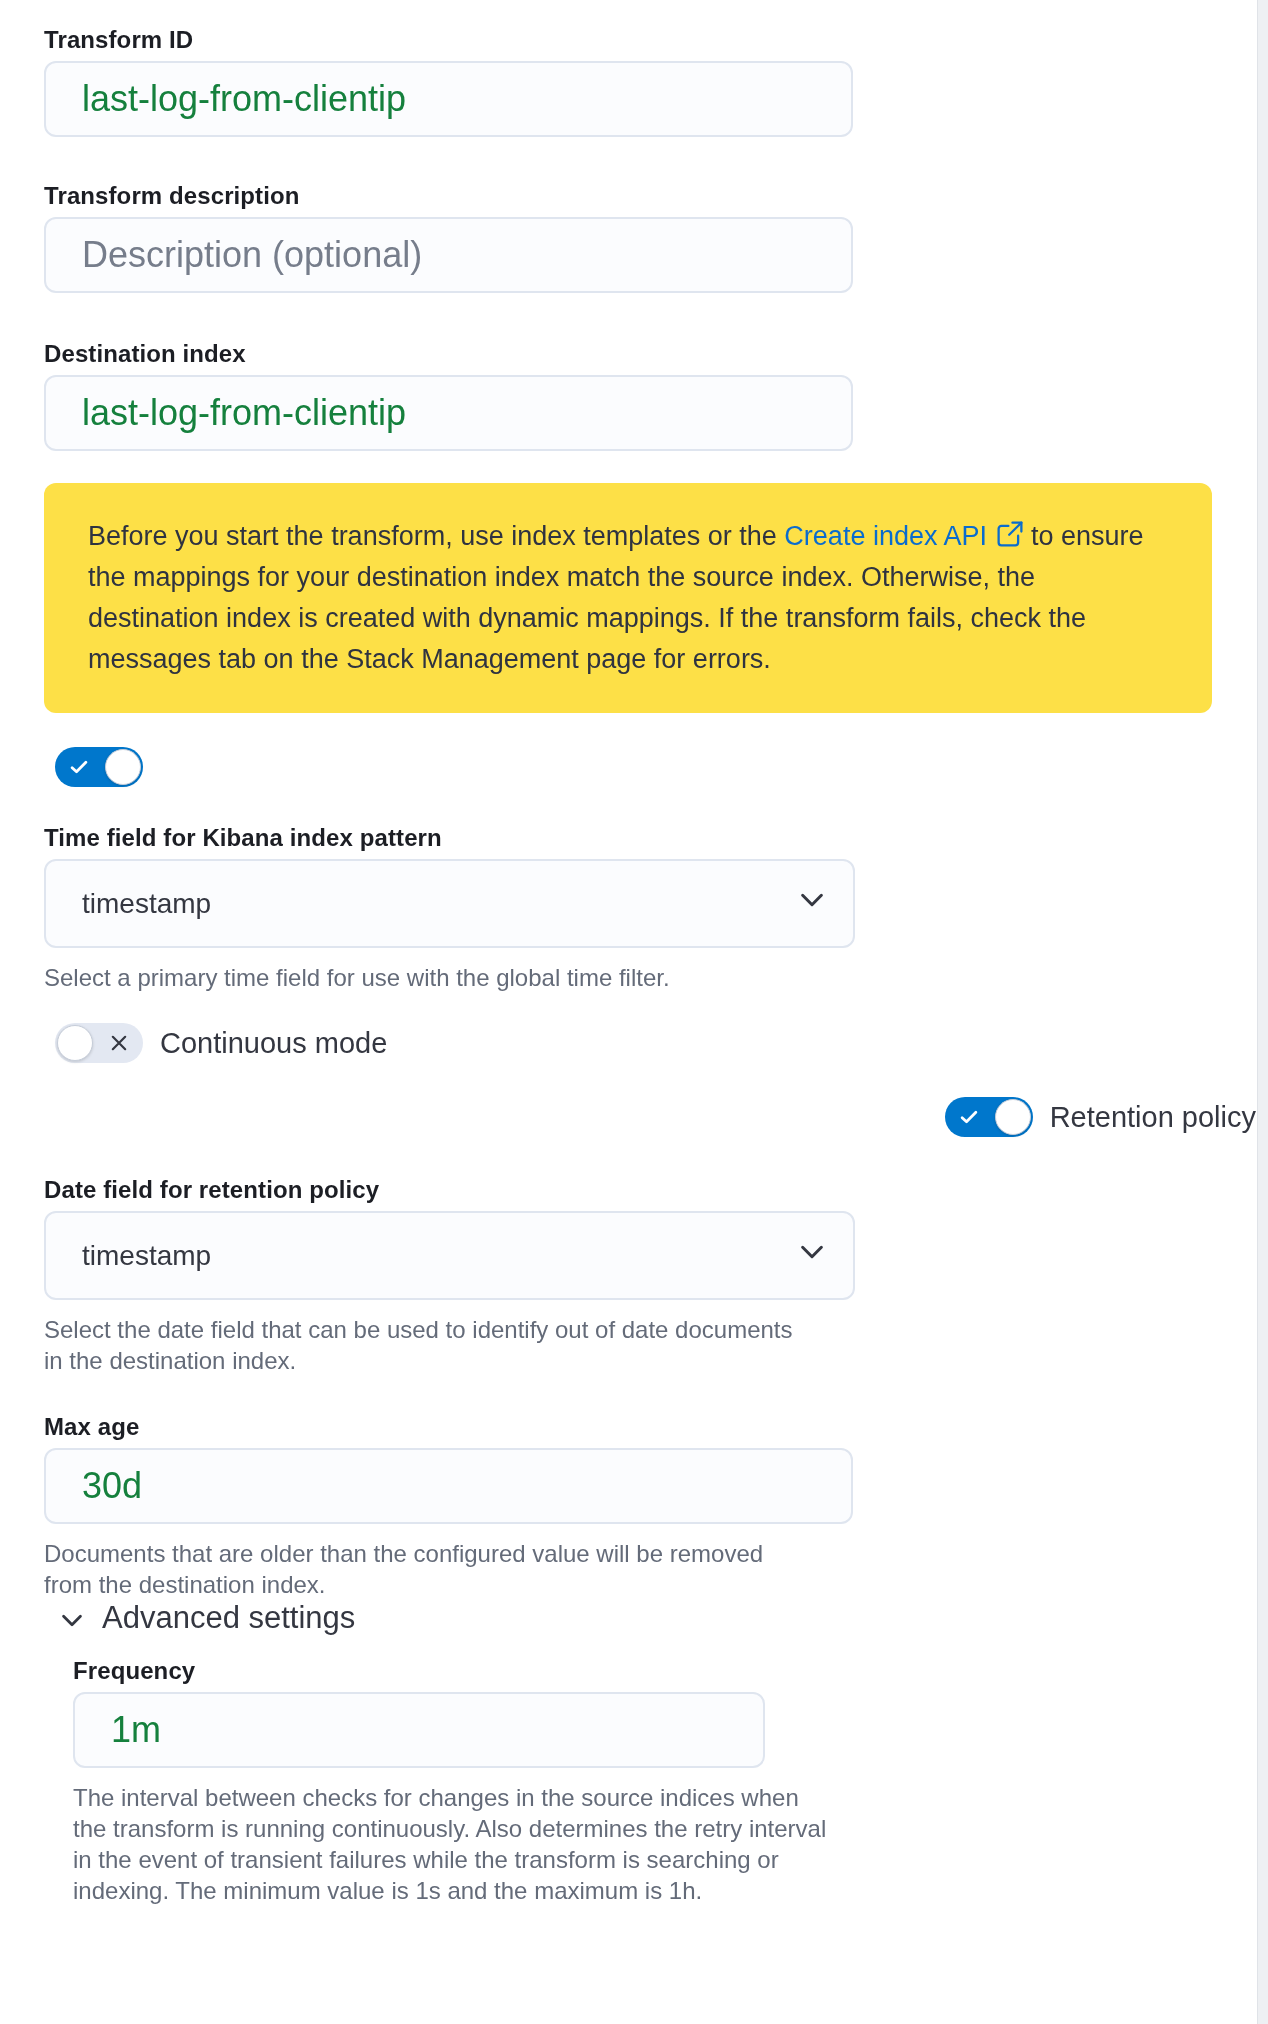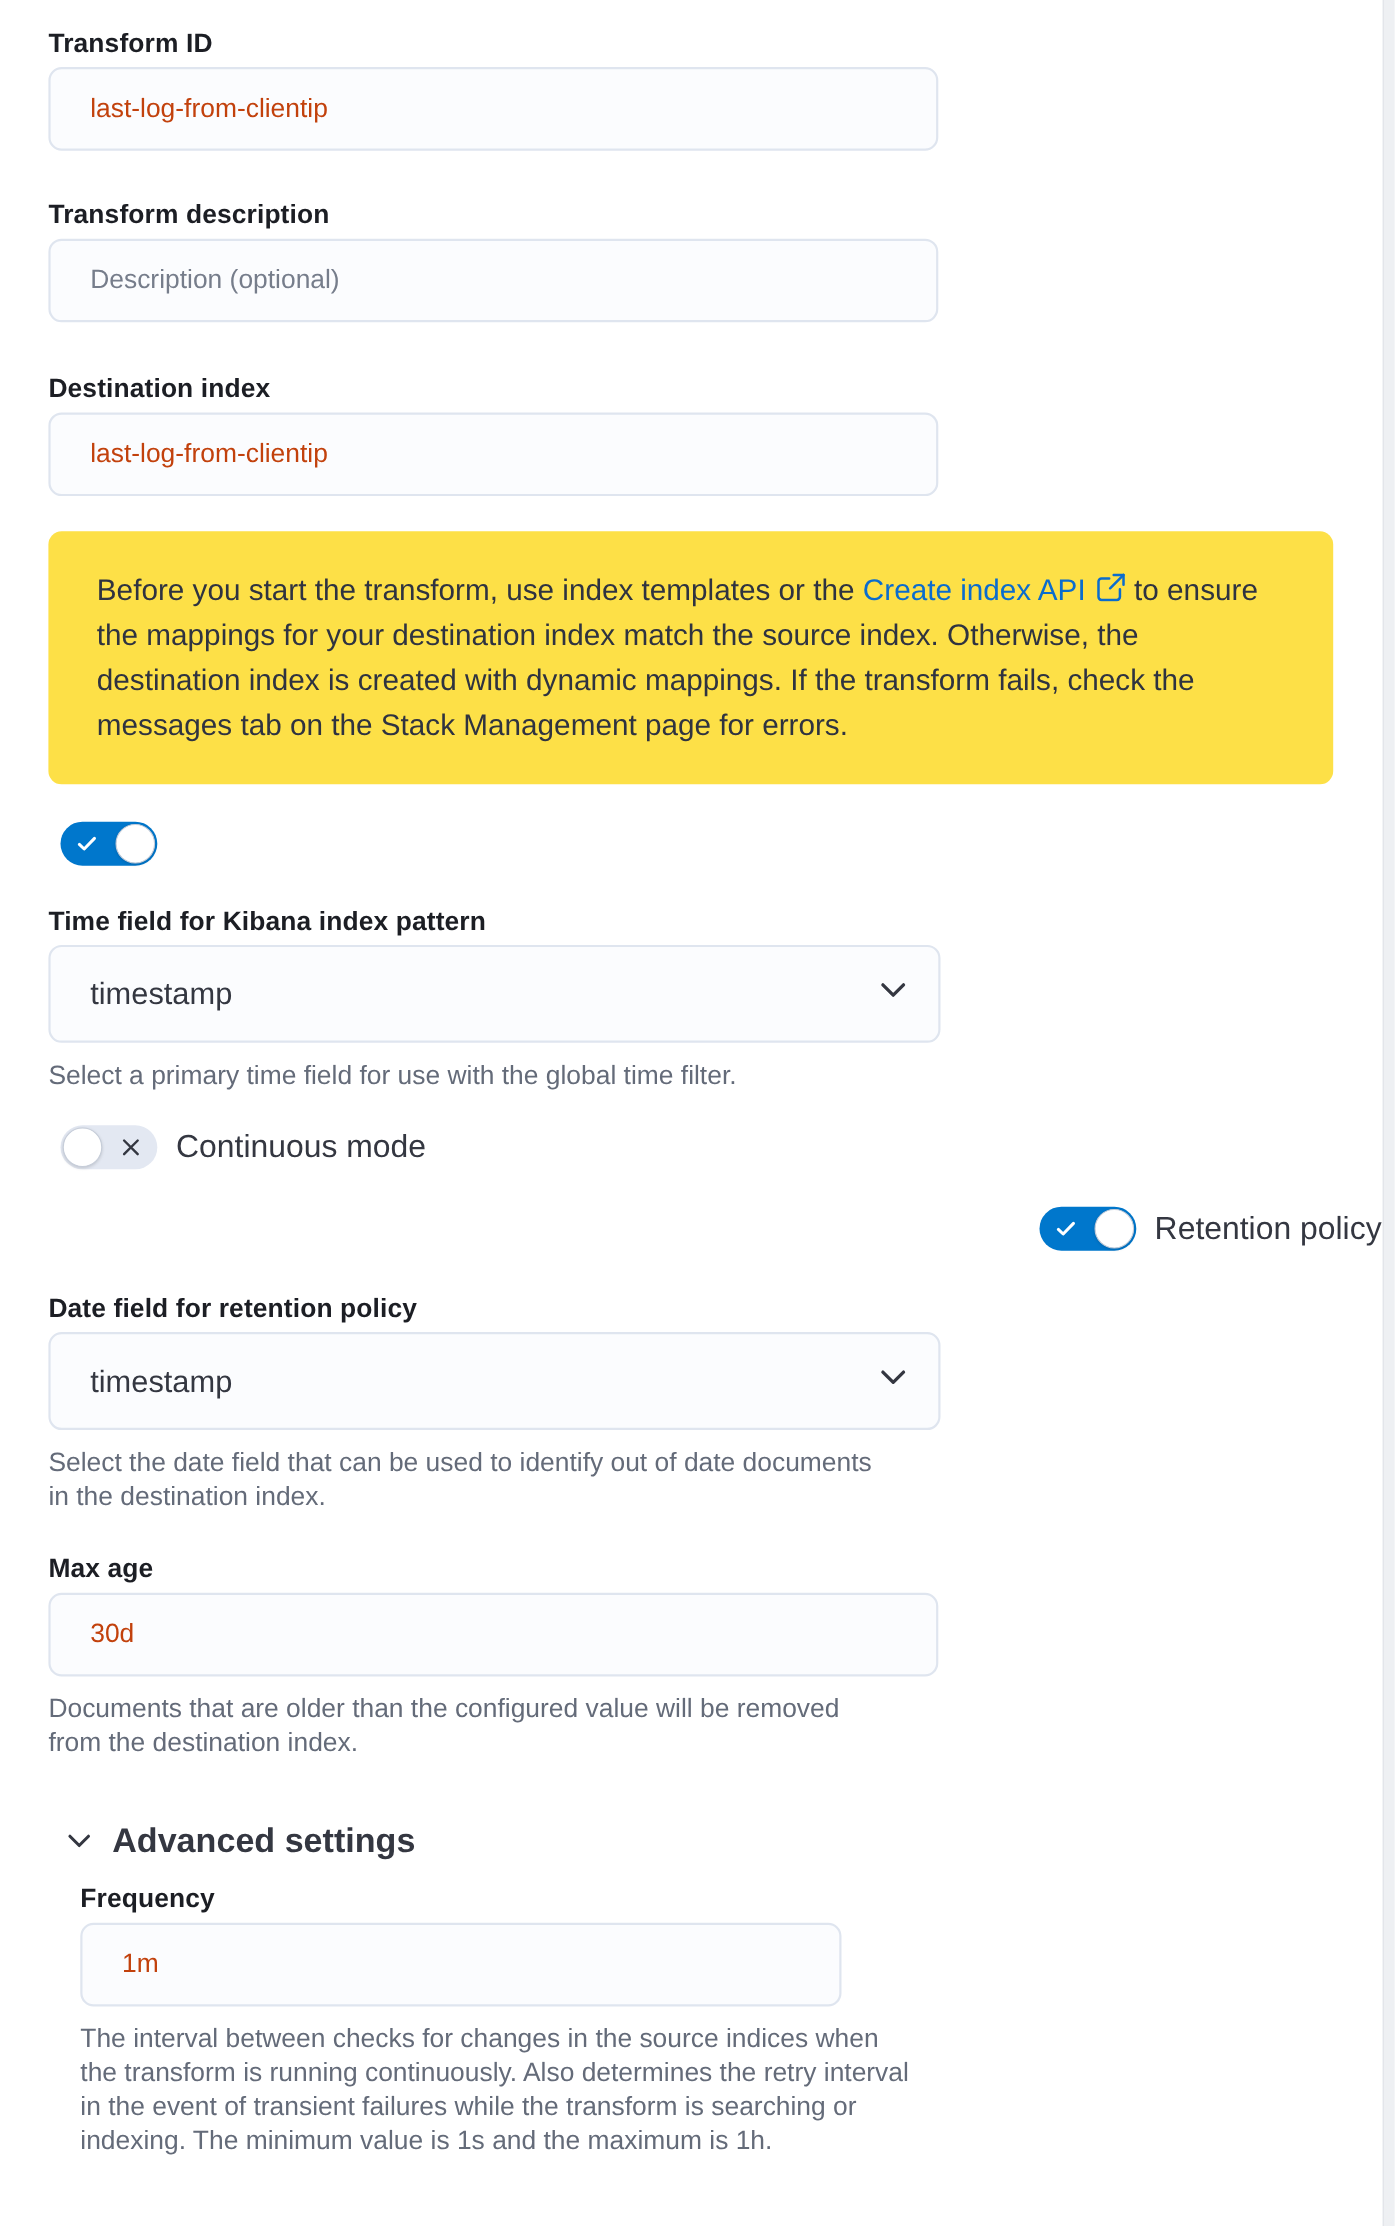--- a/index.html
+++ b/index.html
@@ -24,22 +24,22 @@
     letter-spacing: 0.1px;
   }
   .field-input {
     display: block;
     width: 809px;
     height: 76px;
     background: #fbfcfe;
     border: 2px solid #dfe5ef;
     border-radius: 12px;
     font-family: "Liberation Sans", "DejaVu Sans", sans-serif;
-    font-size: 24px;
-    color: #c2410c;
+    font-size: 36px;
+    color: #15803d;
     padding: 12px 36px;
     outline: none;
   }
   .field-input::placeholder { color: #767d8b; opacity: 1; }
   .section-gap { margin-top: 44px; }
   .callout {
     margin-top: 32px;
     width: 1168px;
     background: #fde047;
     border-radius: 12px;
@@ -125,25 +125,23 @@
   }
   .help-text {
     margin-top: 14px;
     max-width: 762px;
     font-size: 24px;
     line-height: 31px;
     color: #646b79;
   }
   .accordion-row {
     display: flex;
-    align-items: center;
-    margin-top: 56px;
+    align-items: flex-end;
     margin-left: 13px;
     cursor: pointer;
-    font-weight: bold;
   }
   .accordion-row .acc-chevron {
     width: 30px;
     height: 30px;
     color: #343741;
     flex: 0 0 auto;
   }
   .accordion-row .acc-label {
     margin-left: 15px;
     font-size: 31px;

